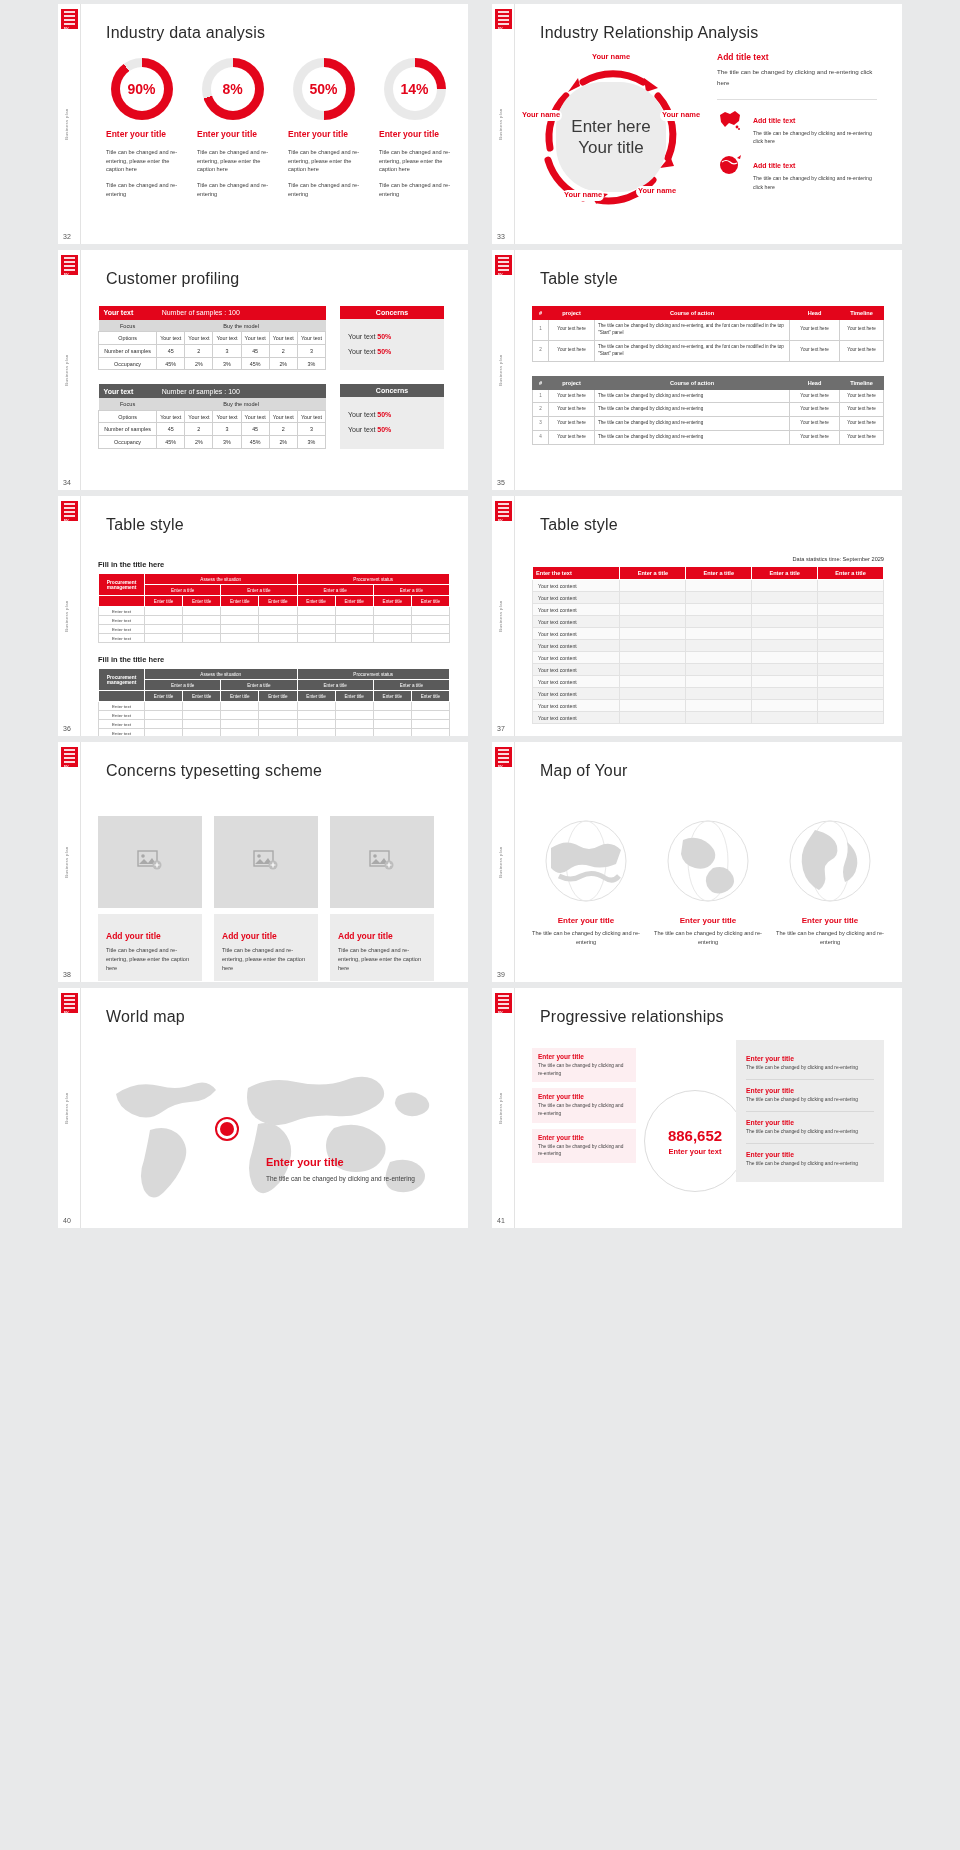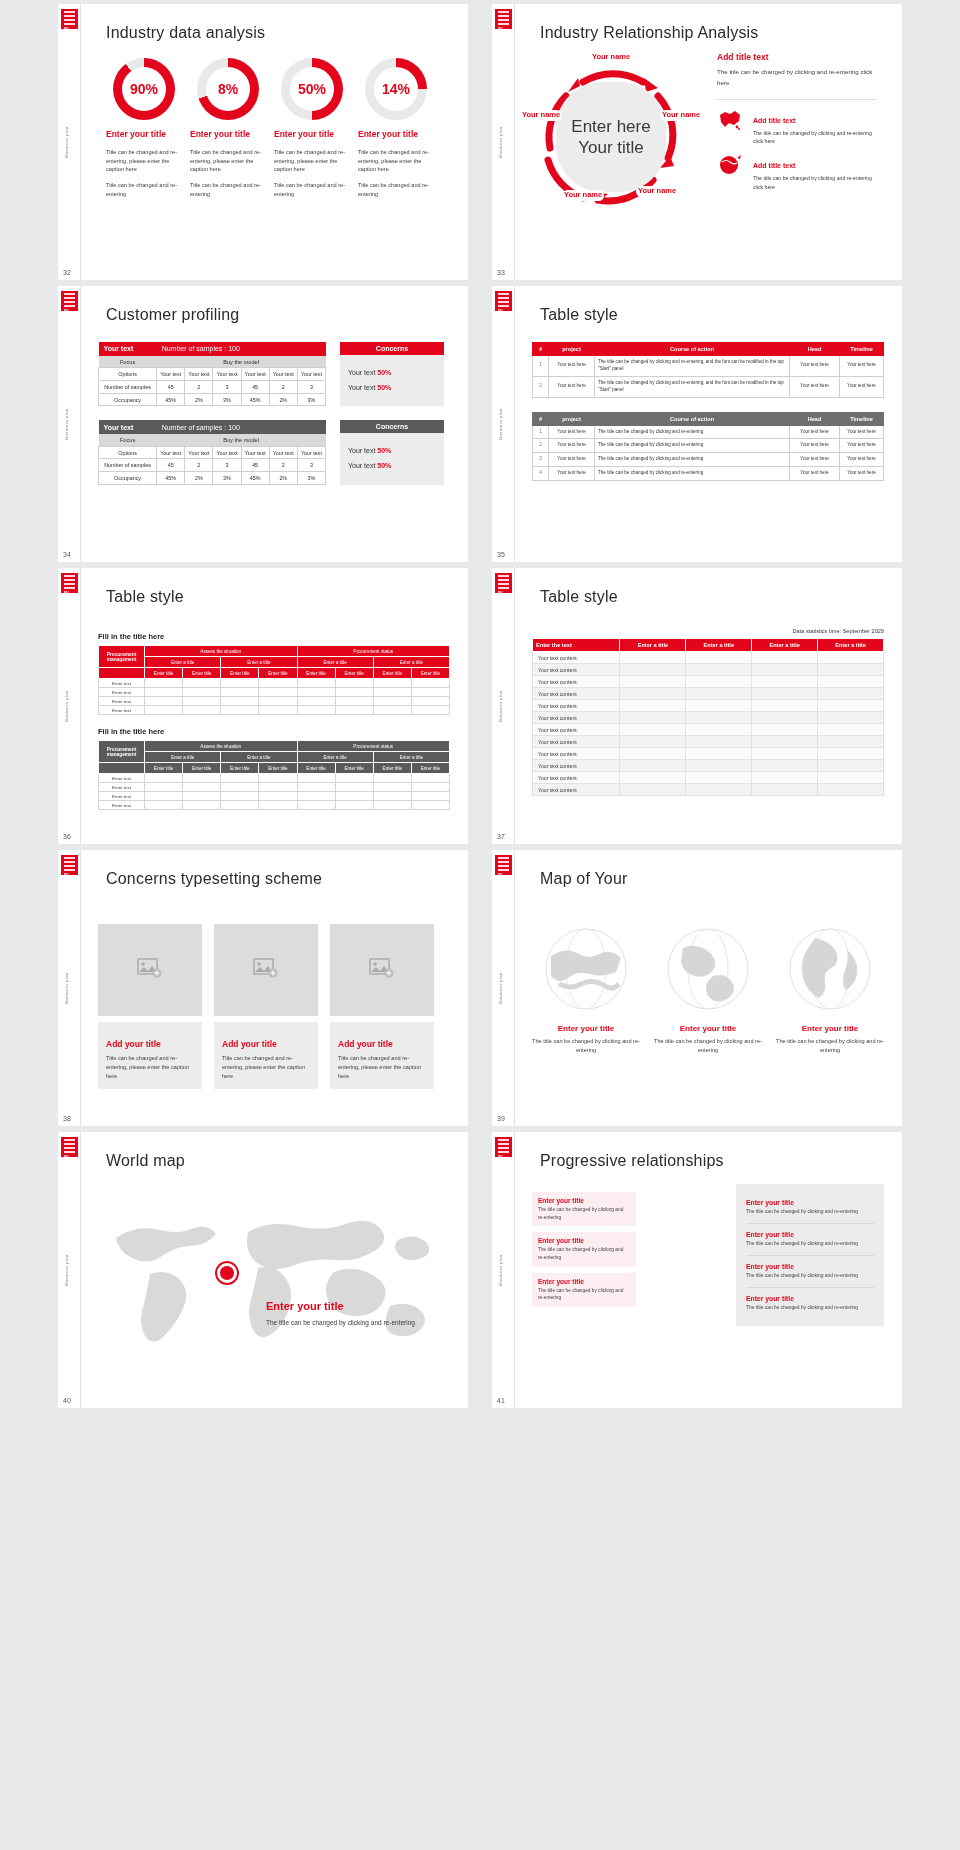--- a/index.html
+++ b/index.html
@@ -4,33 +4,33 @@
 <style>
   * { box-sizing: border-box; margin:0; padding:0; }
   body {
     width: 960px; height: 1850px;
     background: #e8e9ea;
     font-family: "Liberation Sans", sans-serif;
     overflow: hidden;
   }
   .grid { display: grid; grid-template-columns: 410px 410px; gap: 6px 24px;
           padding: 4px 0 0 0; width:960px; justify-content:center; }
-  .slide { width: 410px; height: 276px; background:#fff; position: relative; overflow:hidden; }
+  .slide { width: 410px; height: 240px; background:#fff; position: relative; overflow:hidden; }
   .railline { position:absolute; left:22px; top:0; bottom:0; width:1px; background:#e3e3e3;}
   .logo { position:absolute; left:3px; top:5px; width:17px; height:20px; background:#e3051b; }
   .logo i { display:block; height:2px; background:#fff; margin:2px 3px 0 3px; opacity:.85;}
   .logo b { display:block; font-size:3px; color:#fff; margin:2px 0 0 3px; font-weight:bold;}
   .vlabel { position:absolute; left:6px; top:50%; transform:translateY(-50%) rotate(180deg);
             writing-mode: vertical-rl; font-size:4.4px; color:#8a8a8a; letter-spacing:.3px;}
   .pgno { position:absolute; left:5px; bottom:4px; font-size:7px; color:#555; }
   .stitle { position:absolute; left:48px; top:20px; font-size:16px; color:#2b2b2b; font-weight:400; letter-spacing:.2px;}
   .body { position:absolute; left:40px; right:18px; top:48px; bottom:18px; }
 
   
-  .donuts { display:flex; gap:8px; padding-left:8px; }
+  .donuts { display:flex; gap:20px; padding-left:8px; }
   .dcol { width:76px; }
   .donut { width:62px; height:62px; border-radius:50%; margin:6px auto 0 auto; position:relative;
            display:flex; align-items:center; justify-content:center; }
   .donut .hole { width:44px; height:44px; border-radius:50%; background:#fff; position:absolute;
                  display:flex; align-items:center; justify-content:center; }
   .donut .pct { font-size:14px; font-weight:bold; color:#e3051b; position:relative; z-index:2; }
   .dtitle { color:#e3051b; font-weight:bold; font-size:8.5px; margin-top:9px; }
   .dcap { font-size:5.6px; color:#3d3d3d; line-height:1.55; margin-top:9px; }
   .dcap2 { font-size:5.6px; color:#3d3d3d; line-height:1.55; margin-top:7px; }
 
@@ -920,20 +920,24 @@
         <div class="pbox">
           <div class="pbtitle">Enter your title</div>
           <div class="pbtxt">The title can be changed by clicking and re-entering</div>
         </div>
         <div class="pbox">
           <div class="pbtitle">Enter your title</div>
           <div class="pbtxt">The title can be changed by clicking and re-entering</div>
         </div>
       </div>
 
+      <div class="pmid">
+        <div class="pnum">886,652</div>
+        <div class="psub">Enter your text</div>
+      </div>
 
       <div class="pright">
         <div class="prow">
           <div class="prtitle">Enter your title</div>
           <div class="prtxt">The title can be changed by clicking and re-entering</div>
         </div>
         <div class="prow">
           <div class="prtitle">Enter your title</div>
           <div class="prtxt">The title can be changed by clicking and re-entering</div>
         </div>

